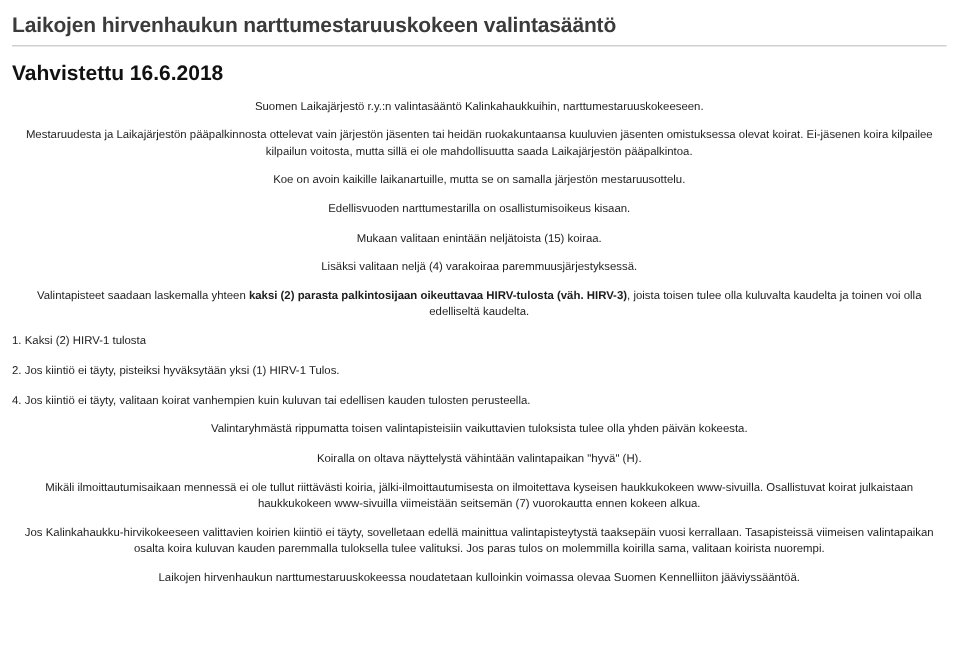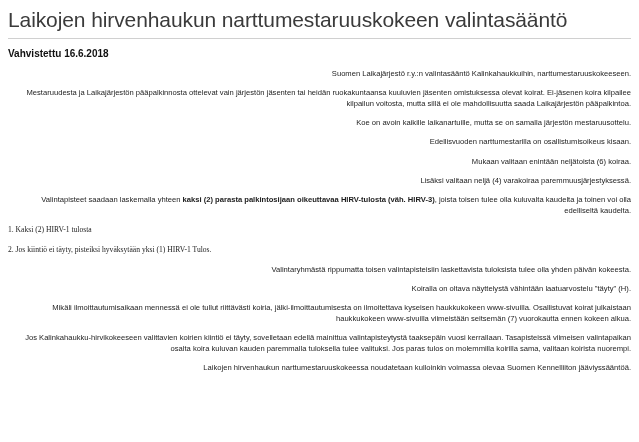--- a/index.html
+++ b/index.html
@@ -14,55 +14,54 @@
     font-family: "Liberation Sans", sans-serif;
     color: #1a1a1a;
     -webkit-font-smoothing: antialiased;
   }
   .page {
     padding: 6px 8px 0 8px;
     box-sizing: border-box;
     width: 639px;
   }
   .doc-title {
-    font-size: 21px;
-    font-weight: 400;
+    font-size: 14px;
+    font-weight: 700;
     color: #3b3b3b;
     line-height: 1.15;
     margin: 2px 0 6px 0;
     letter-spacing: -0.1px;
   }
   .title-rule {
     border: 0;
     border-top: 1px solid #d0d0d0;
     margin: 0 0 9px 0;
   }
   .para {
     font-size: 7.6px;
     line-height: 1.42;
     margin: 0 0 8.5px 0;
     color: #1c1c1c;
-    text-align: right;
+    text-align: center;
   }
   .list-item {
     font-size: 7.6px;
     line-height: 1.42;
     margin: 0 0 9px 0;
     color: #1c1c1c;
-    font-family: Liberation Serif, serif;
   }
   .heading-bold {
     font-size: 7.6px;
     font-weight: bold;
     line-height: 1.42;
     margin: 0 0 9.5px 0;
     color: #111111;
   }
   .confirm-line {
-    font-size: 10px;
+    font-size: 14px;
     font-weight: bold;
     margin: 0 0 9.5px 0;
     color: #111111;
   }
   b, strong { font-weight: bold; }
 </style>
 </head>
 <body>
 
 <div class="page">
@@ -73,37 +72,38 @@
   <p class="confirm-line">Vahvistettu 16.6.2018</p>
 
   <p class="para">Suomen Laikajärjestö r.y.:n valintasääntö Kalinkahaukkuihin, narttumestaruuskokeeseen.</p>
 
   <p class="para">Mestaruudesta ja Laikajärjestön pääpalkinnosta ottelevat vain järjestön jäsenten tai heidän ruokakuntaansa kuuluvien jäsenten omistuksessa olevat koirat. Ei-jäsenen koira kilpailee kilpailun voitosta, mutta sillä ei ole mahdollisuutta saada Laikajärjestön pääpalkintoa.</p>
 
   <p class="para">Koe on avoin kaikille laikanartuille, mutta se on samalla järjestön mestaruusottelu.</p>
 
   <p class="para">Edellisvuoden narttumestarilla on osallistumisoikeus kisaan.</p>
 
-  <p class="para">Mukaan valitaan enintään neljätoista (6) koiraa.</p>
+  <p class="para">Mukaan valitaan enintään neljätoista (15) koiraa.</p>
 
   <p class="para">Lisäksi valitaan neljä (4) varakoiraa paremmuusjärjestyksessä.</p>
 
   <p class="para"><span>Valintapisteet saadaan laskemalla yhteen </span><b>kaksi (2) parasta palkintosijaan oikeuttavaa HIRV-tulosta (väh. HIRV-3)</b><span>, joista toisen tulee olla kuluvalta kaudelta ja toinen voi olla edelliseltä kaudelta.</span></p>
 
 
   <p class="list-item"><span>1.</span> <span>Kaksi (2) HIRV-1 tulosta</span><b></b><span></span></p>
 
   <p class="list-item"><span>2.</span> <span>Jos kiintiö ei täyty, pisteiksi hyväksytään yksi (1) HIRV-1 Tulos.</span><b></b><span></span></p>
 
 
+  <p class="list-item"><span>4.</span> <span>Jos kiintiö ei täyty, valitaan koirat vanhempien kuin kuluvan tai edellisen kauden tulosten perusteella.</span><b></b><span></span></p>
 
 
-  <p class="para">Valintaryhmästä rippumatta toisen valintapisteisiin laskettavista tuloksista tulee olla yhden päivän kokeesta.</p>
+  <p class="para">Valintaryhmästä rippumatta toisen valintapisteisiin vaikuttavien tuloksista tulee olla yhden päivän kokeesta.</p>
 
-  <p class="para">Koiralla on oltava näyttelystä vähintään laatuarvostelu "täyty" (H).</p>
+  <p class="para">Koiralla on oltava näyttelystä vähintään valintapaikan "hyvä" (H).</p>
 
   <p class="para">Mikäli ilmoittautumisaikaan mennessä ei ole tullut riittävästi koiria, jälki-ilmoittautumisesta on ilmoitettava kyseisen haukkukokeen www-sivuilla. Osallistuvat koirat julkaistaan haukkukokeen www-sivuilla viimeistään seitsemän (7) vuorokautta ennen kokeen alkua.</p>
 
   <p class="para">Jos Kalinkahaukku-hirvikokeeseen valittavien koirien kiintiö ei täyty, sovelletaan edellä mainittua valintapisteytystä taaksepäin vuosi kerrallaan. Tasapisteissä viimeisen valintapaikan osalta koira kuluvan kauden paremmalla tuloksella tulee valituksi. Jos paras tulos on molemmilla koirilla sama, valitaan koirista nuorempi.</p>
 
   <p class="para">Laikojen hirvenhaukun narttumestaruuskokeessa noudatetaan kulloinkin voimassa olevaa Suomen Kennelliiton jääviyssääntöä.</p>
 
 </div>
 
 </body></html>

